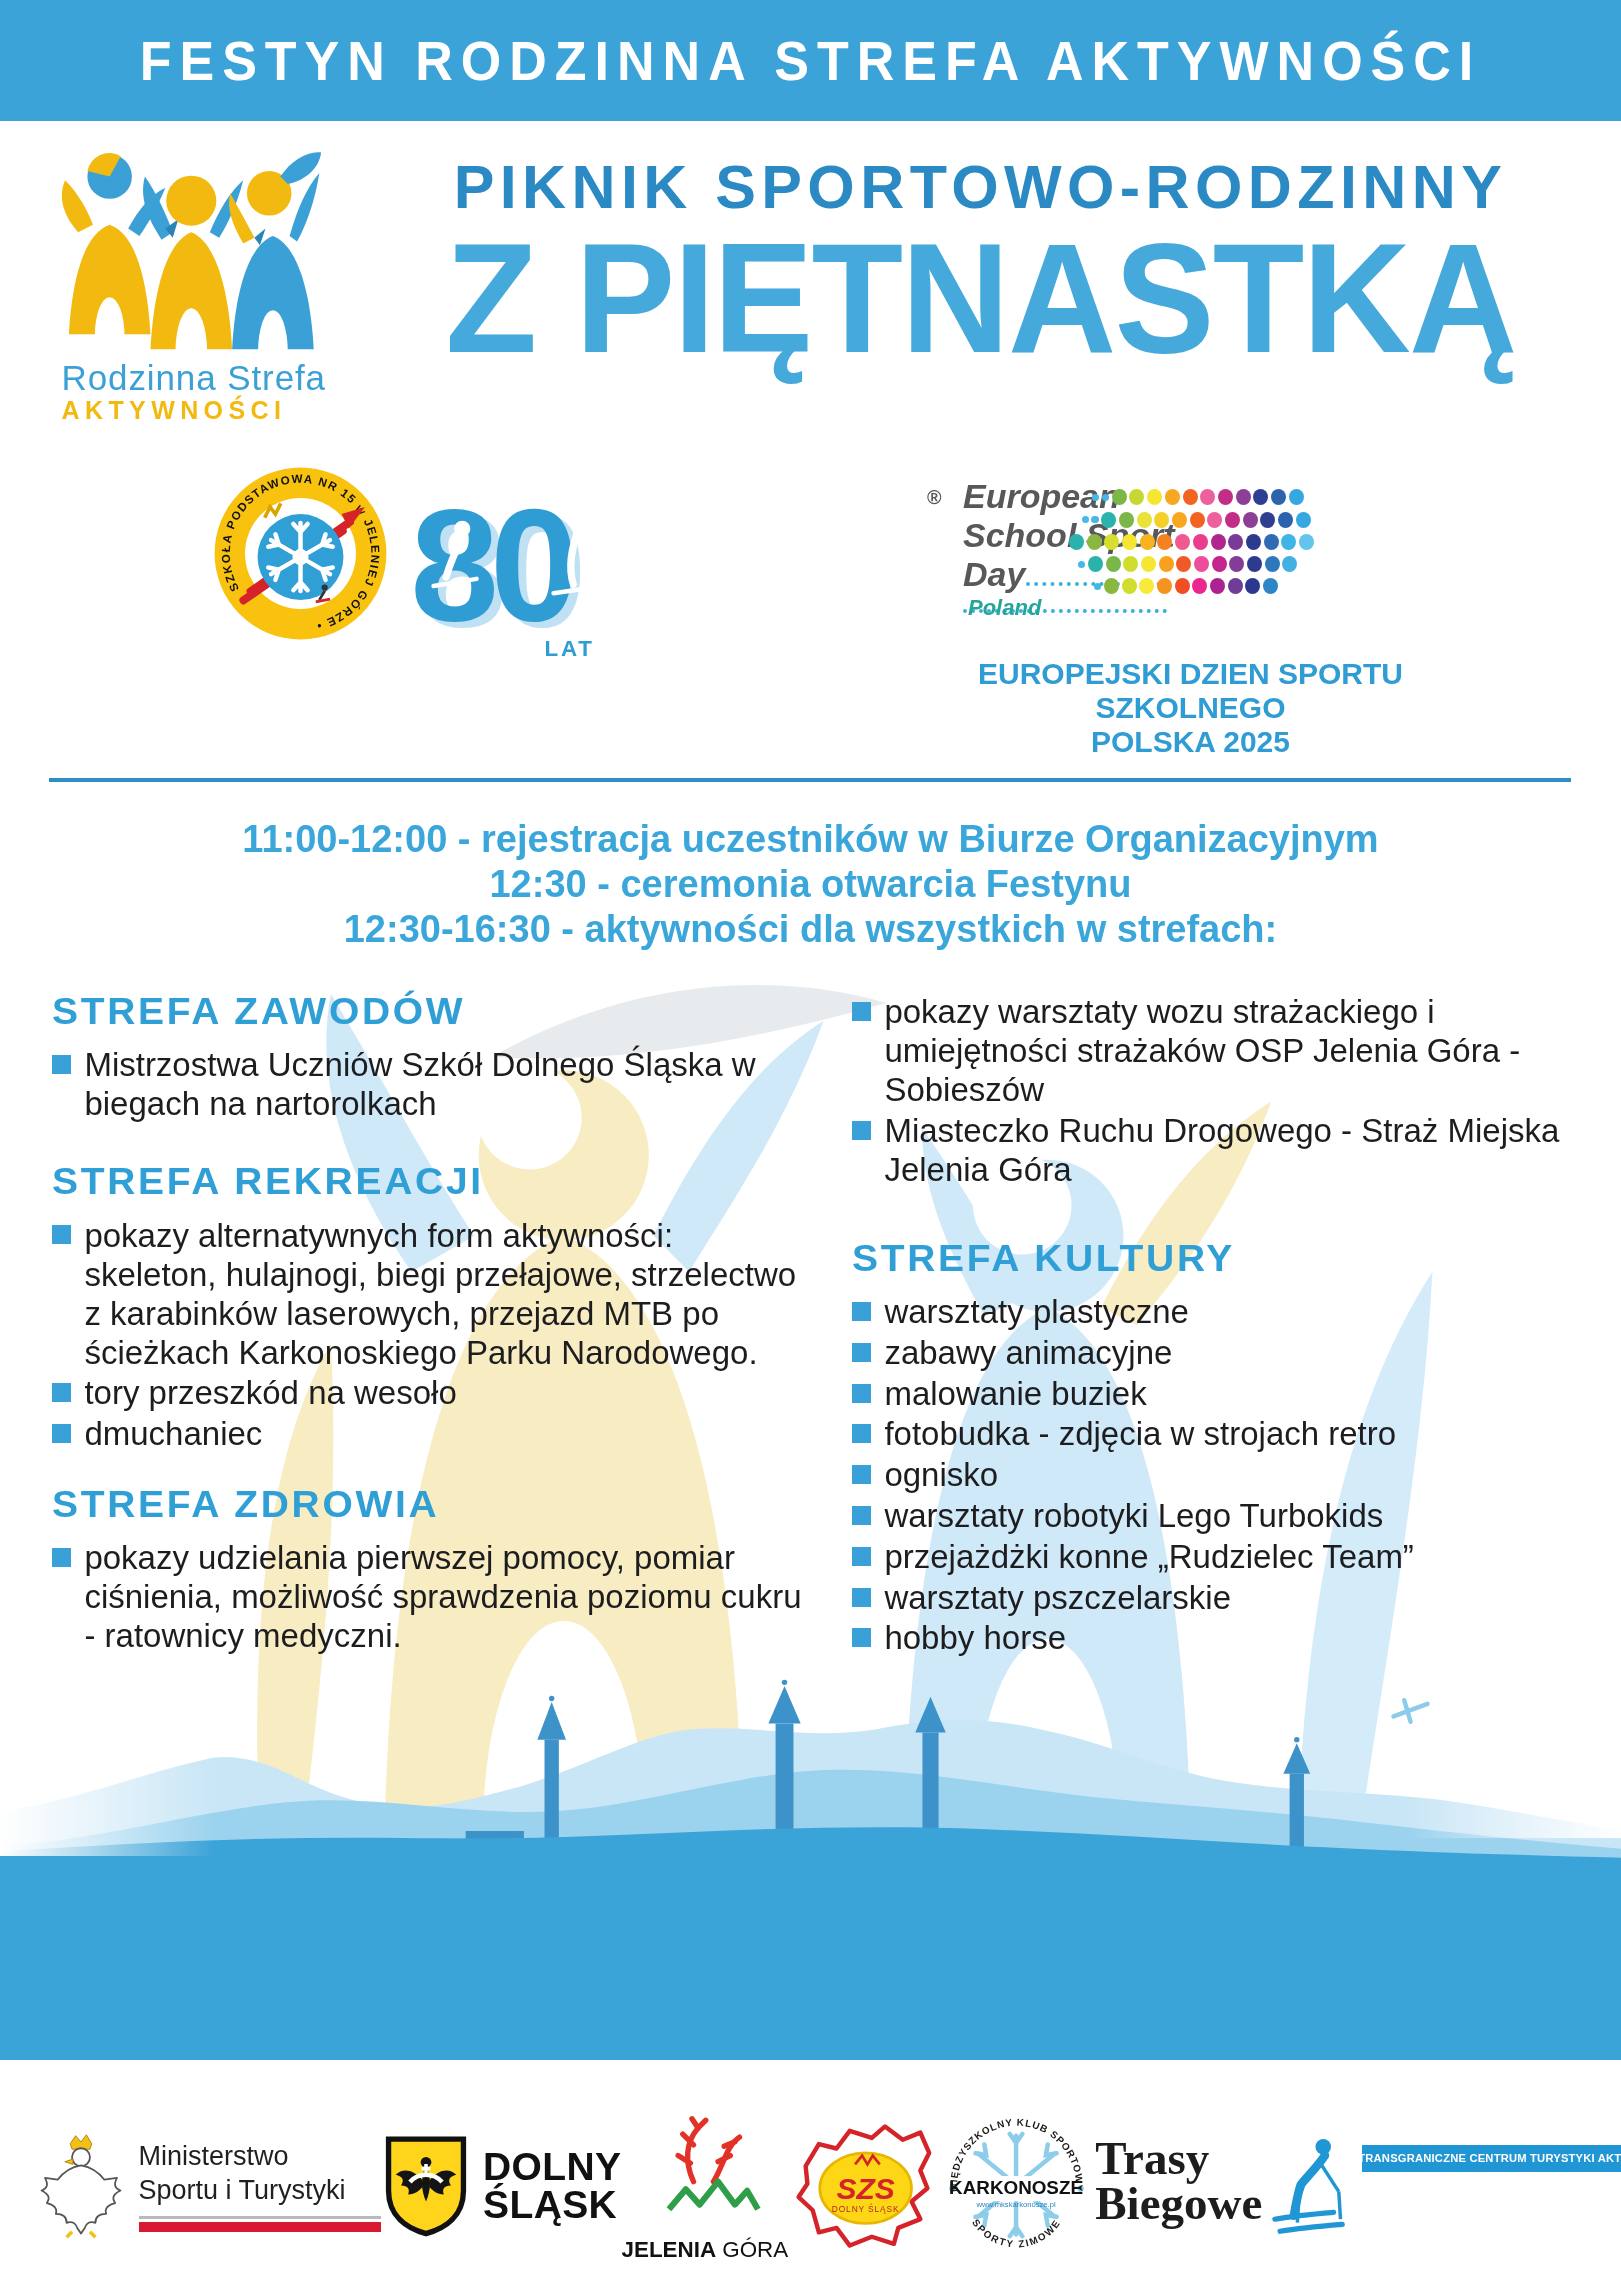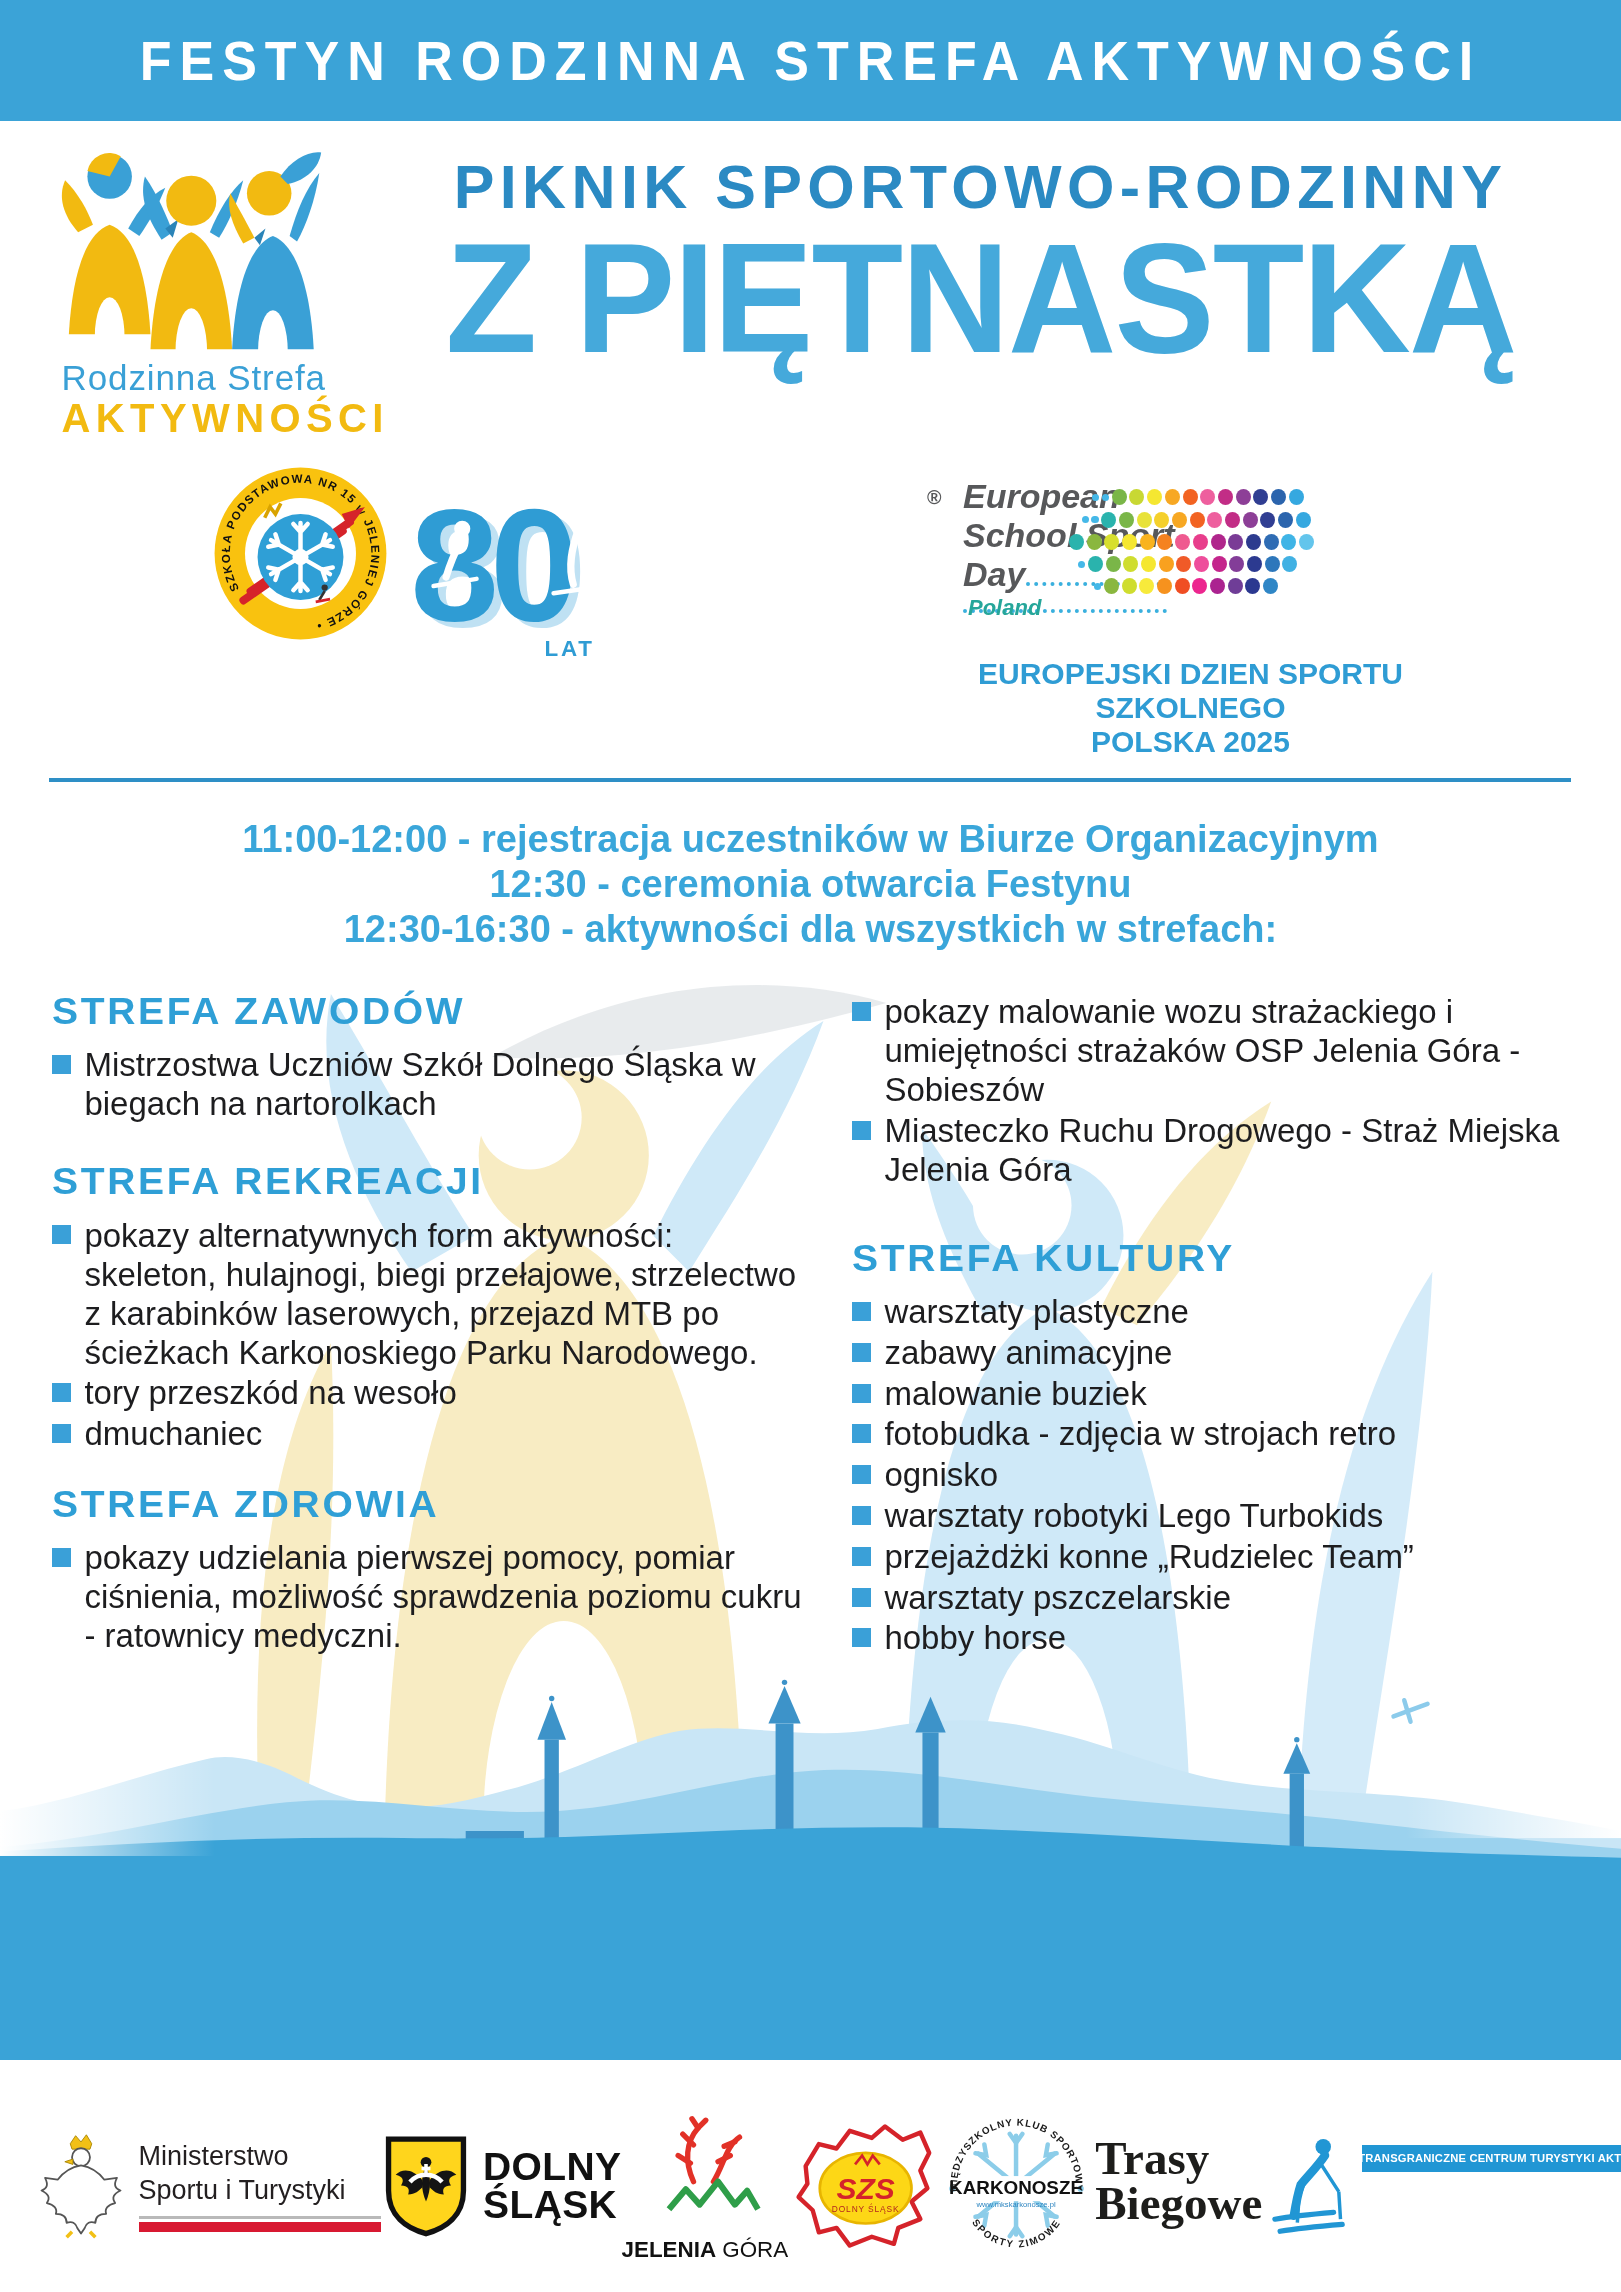--- a/index.html
+++ b/index.html
@@ -5,21 +5,21 @@
   html,body{margin:0;padding:0;background:#777;}
   .poster{position:relative;width:1621px;height:2293px;background:#ffffff;overflow:hidden;
           font-family:"Liberation Sans",sans-serif;color:#1d1d1f;}
   .layer{position:absolute;}
   
   .banner{left:0;top:0;width:1621px;height:121px;background:#3ba3d7;display:flex;align-items:center;justify-content:center;z-index:3;}
   .banner-text{color:#fff;font-size:52px;font-weight:700;letter-spacing:8px;transform:scaleY(1.06);white-space:nowrap;}
   
   .brand{left:49px;top:134px;width:322px;height:304px;z-index:3;}
   .brand-line1{position:absolute;left:12.5px;top:224px;font-size:35px;color:#3aa0d6;letter-spacing:0.9px;}
-  .brand-line2{position:absolute;left:12.5px;top:262px;font-size:40px;font-weight:700;color:#f2ba11;letter-spacing:5.4px;}
+  .brand-line2{position:absolute;left:12.5px;top:262px;font-size:25px;font-weight:700;color:#f2ba11;letter-spacing:5.4px;}
   
   .title-block{left:340px;top:152px;width:1281px;text-align:center;z-index:3;}
   .title-line1{font-size:61px;font-weight:700;color:#2b8ac3;letter-spacing:5.4px;white-space:nowrap;}
   .title-line2{font-size:150px;font-weight:700;color:#45a9db;letter-spacing:-1.8px;line-height:1.02;white-space:nowrap;transform:scaleY(1.04);}
   
   .jubilee{left:134px;top:457px;width:573px;height:304px;z-index:3;}
   .badge{position:absolute;left:77px;top:7.2px;}
   .eighty{position:absolute;left:269px;top:9px;}
   .school-caption{position:absolute;left:0;top:202px;width:555px;text-align:center;
                   font-size:29.6px;font-weight:700;color:#2f9cd4;line-height:30px;}
@@ -325,21 +325,21 @@
             </li>
           </ul>
       </div>
     </div>
     <div class="col">
       <div class="zone">
 
         <ul class="zone-list">
             <li>
               <span class="bullet"></span>
-              <span>pokazy malowanie wozu strażackiego i umiejętności strażaków OSP Jelenia Góra - Sobieszów</span>
+              <span>pokazy warsztaty wozu strażackiego i umiejętności strażaków OSP Jelenia Góra - Sobieszów</span>
             </li>
             <li>
               <span class="bullet"></span>
               <span>Miasteczko Ruchu Drogowego - Straż Miejska Jelenia Góra</span>
             </li>
           </ul>
       </div>
       <div class="zone z-kultury">
         <h3 class="zone-title">STREFA KULTURY</h3>
         <ul class="zone-list">

